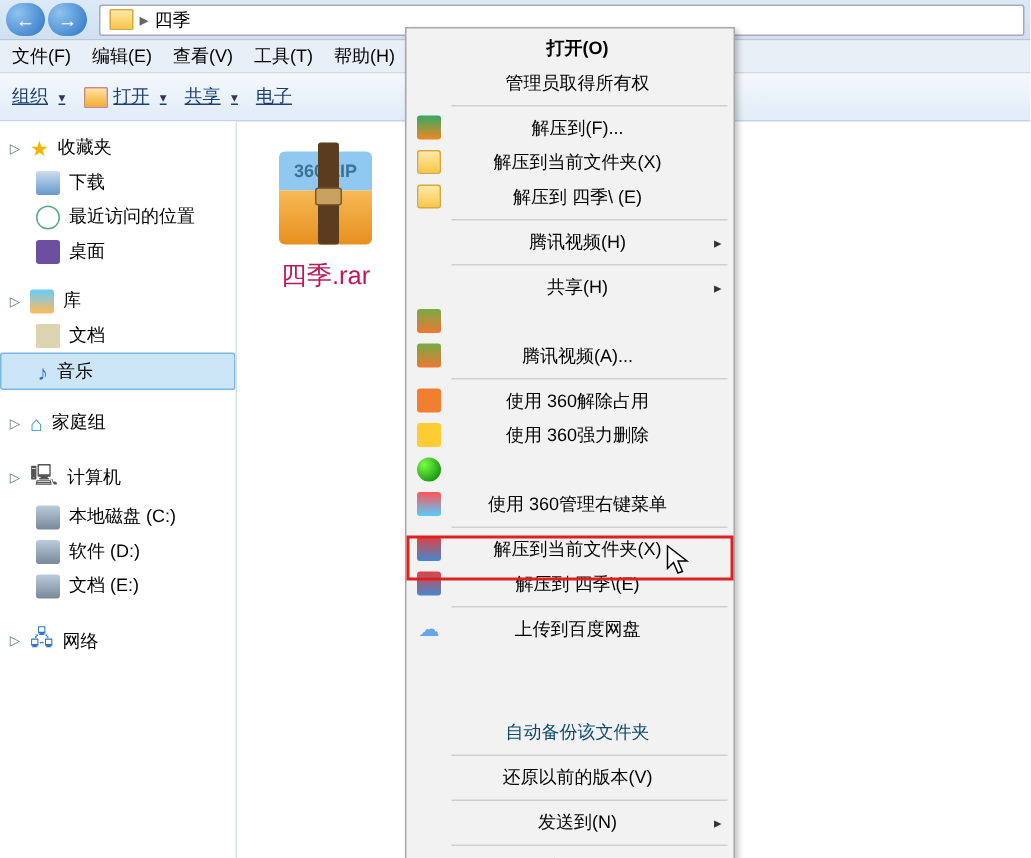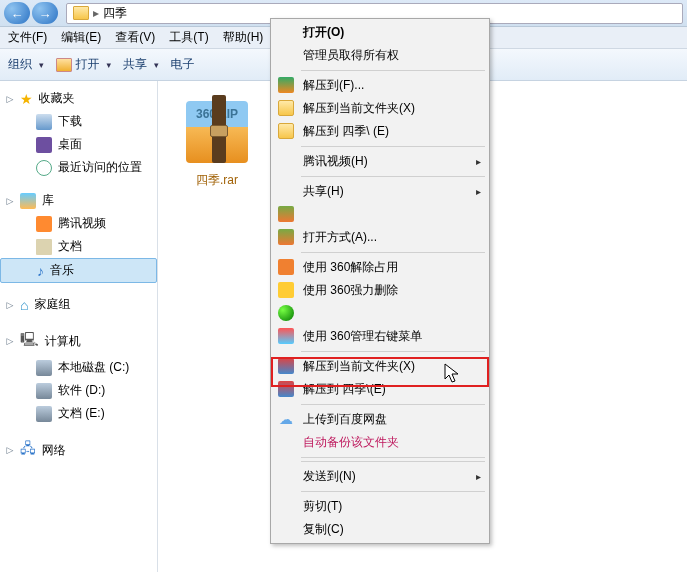--- a/index.html
+++ b/index.html
@@ -13,49 +13,49 @@
 .breadcrumb { display: flex; align-items: center; margin-left: 6px; gap: 4px; background: #fff; border: 1px solid #aab; padding: 2px 6px; border-radius: 2px; flex:1; height: 21px; }
 .folder-gl { width: 16px; height: 14px; background: linear-gradient(#ffe9a8,#f7c64a); border: 1px solid #d9a83a; border-radius: 1px; }
 .bc-sep { color: #666; }
 
 
 .menubar { height: 22px; background: #e9eff7; display: flex; align-items: center; padding: 0 4px; gap: 6px; border-bottom: 1px solid #cfd8e3; }
 .menubar span { padding: 2px 4px; }
 
 
 .toolbar { height: 32px; background: linear-gradient(#f4f8fd,#e1ecf7); display: flex; align-items: center; padding: 0 8px; gap: 12px; border-bottom: 1px solid #c6d3e1; }
-.tb-item { display: flex; align-items: center; gap: 4px; color: #1a3e6e; }
+.tb-item { display: flex; align-items: center; gap: 4px; color: #1a3e6e; text-decoration: underline; }
 .tb-drop::after { content: "▾"; margin-left: 3px; font-size: 9px; color: #335; }
 .organize { color: #1a3e6e; }
 
 
 .main { display: flex; height: calc(572px - 27px - 22px - 32px); }
 .sidebar { width: 158px; background: #fff; border-right: 1px solid #d9e0e8; padding: 6px 0; overflow: hidden; }
 .side-group { margin-bottom: 10px; }
 .side-head, .side-item { display: flex; align-items: center; gap: 6px; padding: 3px 6px 3px 14px; white-space: nowrap; }
 .side-head { padding-left: 6px; font-weight: normal; }
-.side-item { padding-left: 36px; align-items: center; }
+.side-item { padding-left: 24px; align-items: center; }
 .side-item.sel { background: #cde6f7; border: 1px solid #7cb8e6; border-radius: 2px; }
 .tri { width: 8px; text-align: center; color: #6a7a8a; font-size: 9px; }
 
 
 .content { flex: 1; padding: 14px; position: relative; }
 .file-tile { width: 90px; text-align: center; }
 .rar-icon { width: 70px; height: 70px; margin: 0 auto 6px; position: relative; }
 .rar-top { position: absolute; top: 6px; left: 4px; right: 4px; height: 26px; background: #8fc9f2; border-radius: 4px 4px 0 0; display:flex; align-items:center; justify-content:center; color:#3b7396; font-size:9px; font-weight:bold; }
 .rar-mid { position: absolute; top: 32px; left: 4px; right: 4px; bottom: 2px; background: linear-gradient(#f7b955,#e78f1f); border-radius: 0 0 4px 4px; }
 .rar-belt { position: absolute; top: 0; left: 30px; width: 14px; height: 68px; background: #5a3c1e; border-radius: 2px; }
 .rar-buckle { position:absolute; top:30px; left:28px; width:18px; height:12px; background:#c8a060; border:1px solid #7a5a30; border-radius:2px; }
-.file-label { font-size: 12px; color: #a16207; padding: 1px 2px; }
+.file-label { font-size: 17px; color: #be185d; padding: 1px 2px; }
 
 
 .ctx { position: absolute; left: 270px; top: 18px; width: 220px; background: #f2f2f2; border: 1px solid #a8a8a8; box-shadow: 2px 2px 4px rgba(0,0,0,.25); padding: 2px; }
-.ctx-row { display: flex; align-items: center; height: 23px; padding: 0 20px 0 30px; position: relative; white-space: nowrap; }
+.ctx-row { display: flex; align-items: center; height: 23px; padding: 0 20px 0 30px; position: relative; white-space: nowrap; justify-content: center; }
 .ctx-row.bold { font-weight: bold; }
-.ctx-row.disabled { color: #be185d; }
+.ctx-row.disabled { color: #0c4a6e; margin-top: 46px; }
 .ctx-sep { height: 1px; background: #d0d0d0; margin: 3px 2px 3px 28px; }
 .ctx-ico { position: absolute; left: 5px; top: 3px; width: 16px; height: 16px; display:flex; align-items:center; justify-content:center; font-size:11px; border-radius:2px; }
 .sub-arrow::after { content: "▸"; position: absolute; right: 6px; color: #333; font-size: 10px; }
 
 .ic-360 { background:#29c24a; color:#fff; }
 .ic-rar { background:linear-gradient(#3a6,#e82); }
 .ic-folder { background:linear-gradient(#ffe9a8,#f7c64a); border:1px solid #d9a83a; }
 .ic-winrar { background:linear-gradient(#7a4,#e73); }
 .ic-orange { background:#f08030; color:#fff; }
 .ic-shield { background:#ffcc33; color:#333; }
@@ -128,38 +128,34 @@
       <div class="side-head">
           <span class="tri">▷</span>
           <span class="star">★</span>
           <span>收藏夹</span>
         </div>
       <div class="side-item">
           <span class="ico16 dl"></span>
           <span>下载</span>
         </div>
       <div class="side-item">
+          <span class="ico16 clock"></span>
+          <span>最近访问的位置</span>
+        </div>
+      <div class="side-item">
           <span class="ico16 desk"></span>
           <span>桌面</span>
         </div>
-      <div class="side-item">
-          <span class="ico16 clock"></span>
-          <span>最近访问的位置</span>
-        </div>
     </div>
 
     <div class="side-group">
       <div class="side-head">
           <span class="tri">▷</span>
           <span class="ico16 lib"></span>
           <span>库</span>
-        </div>
-      <div class="side-item">
-          <span class="ico16 qq"></span>
-          <span>腾讯视频</span>
         </div>
       <div class="side-item">
           <span class="ico16 doc"></span>
           <span>文档</span>
         </div>
       <div class="side-item sel">
           <span class="mus">♪</span>
           <span>音乐</span>
         </div>
     </div>
@@ -243,21 +239,21 @@
     </div>
     <div class="ctx-sep"></div>
     <div class="ctx-row sub-arrow">
       <span>共享(H)</span>
     </div>
     <div class="ctx-row">
       <span class="ctx-ico ic-winrar"></span>
     </div>
     <div class="ctx-row">
       <span class="ctx-ico ic-winrar"></span>
-      <span>打开方式(A)...</span>
+      <span>腾讯视频(A)...</span>
     </div>
     <div class="ctx-sep"></div>
     <div class="ctx-row">
       <span class="ctx-ico ic-orange"></span>
       <span>使用 360解除占用</span>
     </div>
     <div class="ctx-row">
       <span class="ctx-ico ic-shield"></span>
       <span>使用 360强力删除</span>
     </div>
@@ -279,20 +275,23 @@
     </div>
     <div class="ctx-sep"></div>
     <div class="ctx-row">
       <span class="ctx-ico ic-cloud">☁</span>
       <span>上传到百度网盘</span>
     </div>
     <div class="ctx-row disabled">
       <span>自动备份该文件夹</span>
     </div>
     <div class="ctx-sep"></div>
+    <div class="ctx-row">
+      <span>还原以前的版本(V)</span>
+    </div>
     <div class="ctx-sep"></div>
     <div class="ctx-row sub-arrow">
       <span>发送到(N)</span>
     </div>
     <div class="ctx-sep"></div>
     <div class="ctx-row">
       <span>剪切(T)</span>
     </div>
     <div class="ctx-row">
       <span>复制(C)</span>

